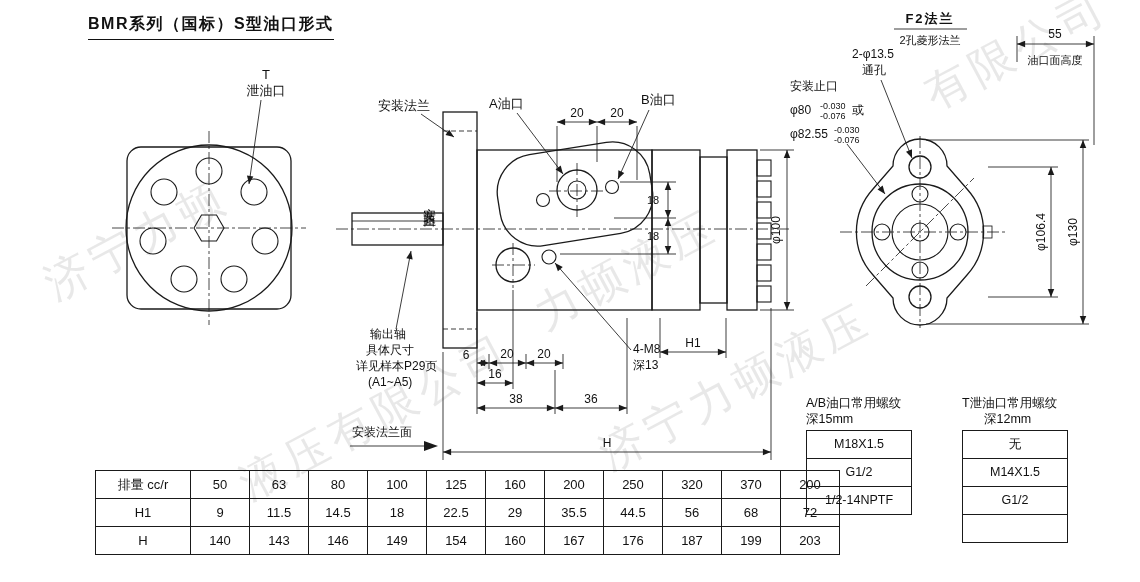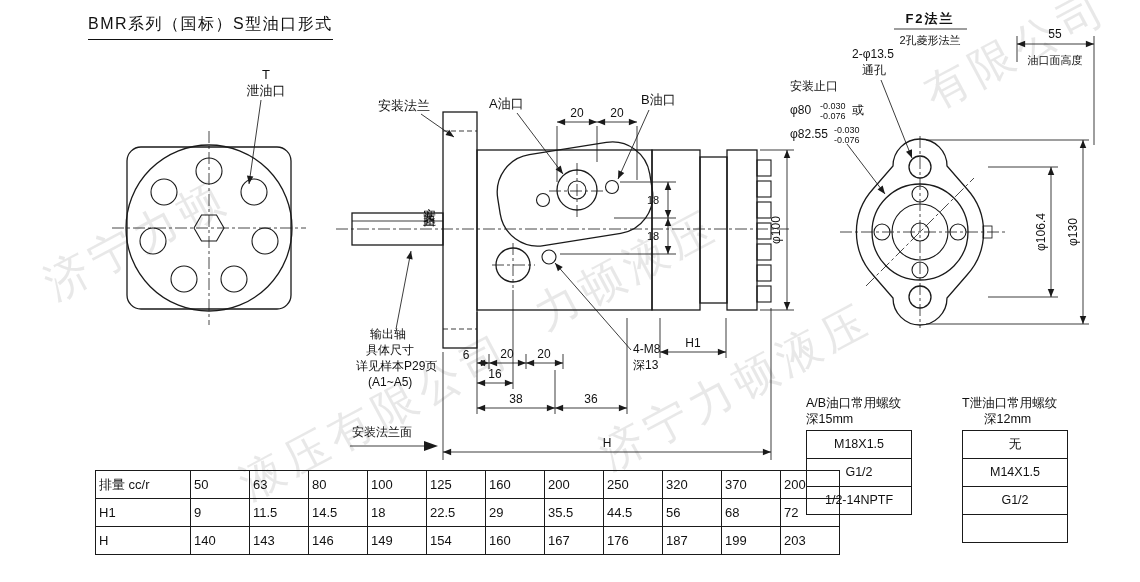--- a/index.html
+++ b/index.html
@@ -1,33 +1,33 @@
 <!DOCTYPE html>
 <html><head>
 <meta charset="utf-8">
 <style>
   html,body{margin:0;padding:0;background:#fff}
   .canvas{position:relative;width:1140px;height:582px;background:#fff;overflow:hidden;
           font-family:"Liberation Sans","DejaVu Sans",sans-serif;color:#111}
-  .page-title{position:absolute;left:88px;top:14px;font-size:16px;font-weight:normal;
+  .page-title{position:absolute;left:88px;top:14px;font-size:16px;font-weight:bold;
               letter-spacing:1.5px;padding-bottom:4px;border-bottom:1.6px solid #111}
   .vlabel{position:absolute;left:420px;top:197px;writing-mode:vertical-rl;text-orientation:upright;
           font-size:13px;letter-spacing:3px}
   svg{position:absolute;left:0;top:0}
   .ol{fill:none;stroke:#1a1a1a;stroke-width:1.3}
   .ol2{fill:none;stroke:#1a1a1a;stroke-width:1.1}
   .thin{fill:none;stroke:#1a1a1a;stroke-width:.85}
   .cl{fill:none;stroke:#1a1a1a;stroke-width:.8;stroke-dasharray:12 3 3 3}
   .hid{fill:none;stroke:#1a1a1a;stroke-width:.85;stroke-dasharray:5 3}
   text{fill:#111;font-family:"Liberation Sans","DejaVu Sans",sans-serif}
   .t13{font-size:13px}.t12{font-size:12px}.t11{font-size:11px}.t9{font-size:9px}
   .bold{font-weight:bold}
   .wm{font-size:44px;fill:#9a9a9a;opacity:.22;letter-spacing:6px}
   .main-table{position:absolute;left:95px;top:470px;border-collapse:collapse;font-size:13px}
-  .main-table td{border:1.2px solid #1a1a1a;height:27px;text-align:left;padding:0 3px;width:52px}
+  .main-table td{border:1.2px solid #1a1a1a;height:27px;text-align:center;padding:0 3px;width:52px}
   .main-table td.lab{width:88px}
   .thread-block{position:absolute;font-size:12.5px;line-height:15px}
   .thread-title{font-weight:400}
   .thread-depth{margin-top:1px}
   .thread-depth.ind{padding-left:22px}
   .thread-table{border-collapse:collapse;margin-top:3px;font-size:12.5px}
   .thread-table td{border:1.2px solid #1a1a1a;width:102px;height:25px;text-align:center}
 </style>
 </head>
 <body>

